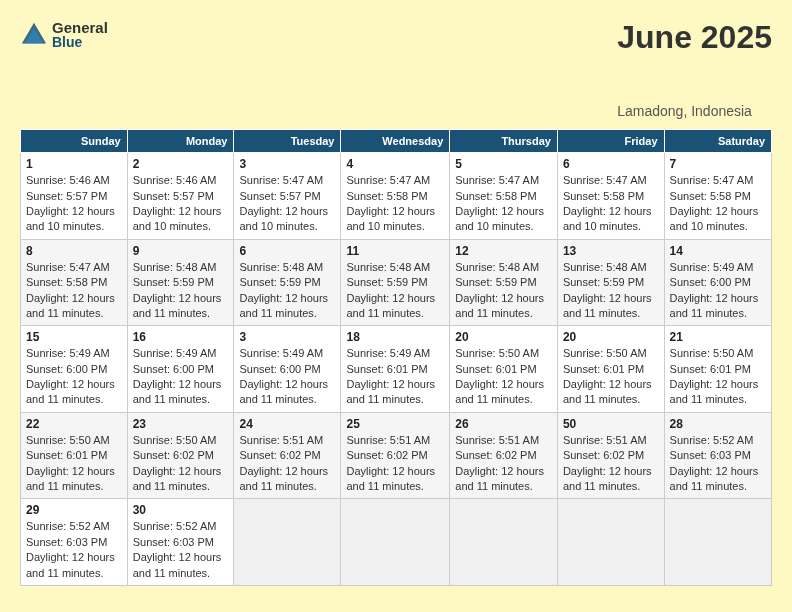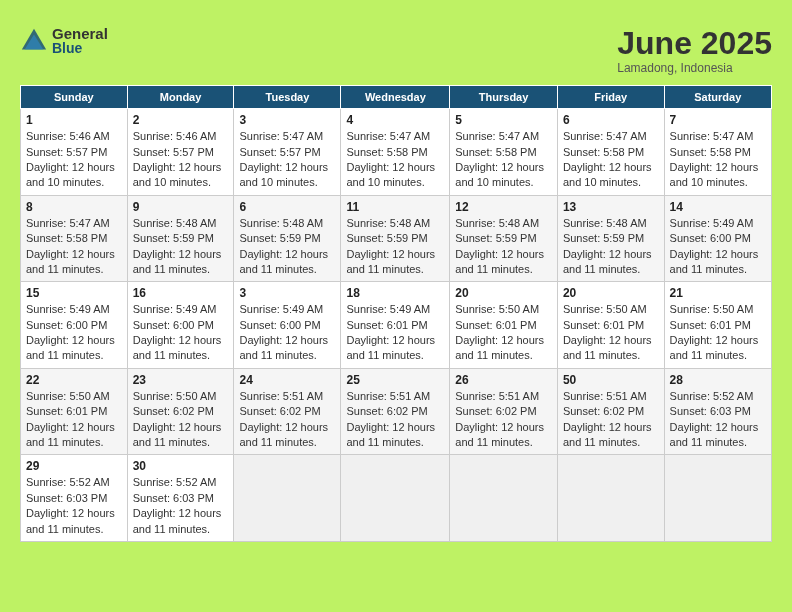--- a/index.html
+++ b/index.html
@@ -6,22 +6,22 @@
     body {
       font-family: Arial, sans-serif;
       background: #fff;
       width: 792px;
       height: 612px;
       overflow: hidden;
     }
     .page {
       width: 792px;
       height: 612px;
-      padding: 26px 20px 10px 20px;
-      background: #bef264;
+      padding: 20px 20px 10px 20px;
+      background: #fef9c3;
     }
     .header-area {
       display: flex;
       justify-content: space-between;
       align-items: flex-start;
       margin-bottom: 10px;
     }
     .logo {
       display: flex;
       align-items: center;
@@ -49,32 +49,33 @@
     .title-area {
       text-align: left;
     }
     .month-title {
       font-size: 32px;
       font-weight: bold;
       color: #333;
       line-height: 1.1;
     }
     .location {
-      font-size: 12px;
+      font-size: 14px;
       color: #555;
+      margin-top: 48px;
     }
     .calendar-table {
       width: 100%;
       border-collapse: collapse;
       font-size: 9.5px;
     }
     .calendar-table th {
       background: #1a5276;
       color: #fff;
-      text-align: center;
+      text-align: right;
       padding: 5px 6px;
       font-size: 11px;
       font-weight: bold;
       border: 1px solid #fff;
     }
     .calendar-table td {
       border: 1px solid #ccc;
       vertical-align: top;
       padding: 4px 5px;
       height: 85px;

